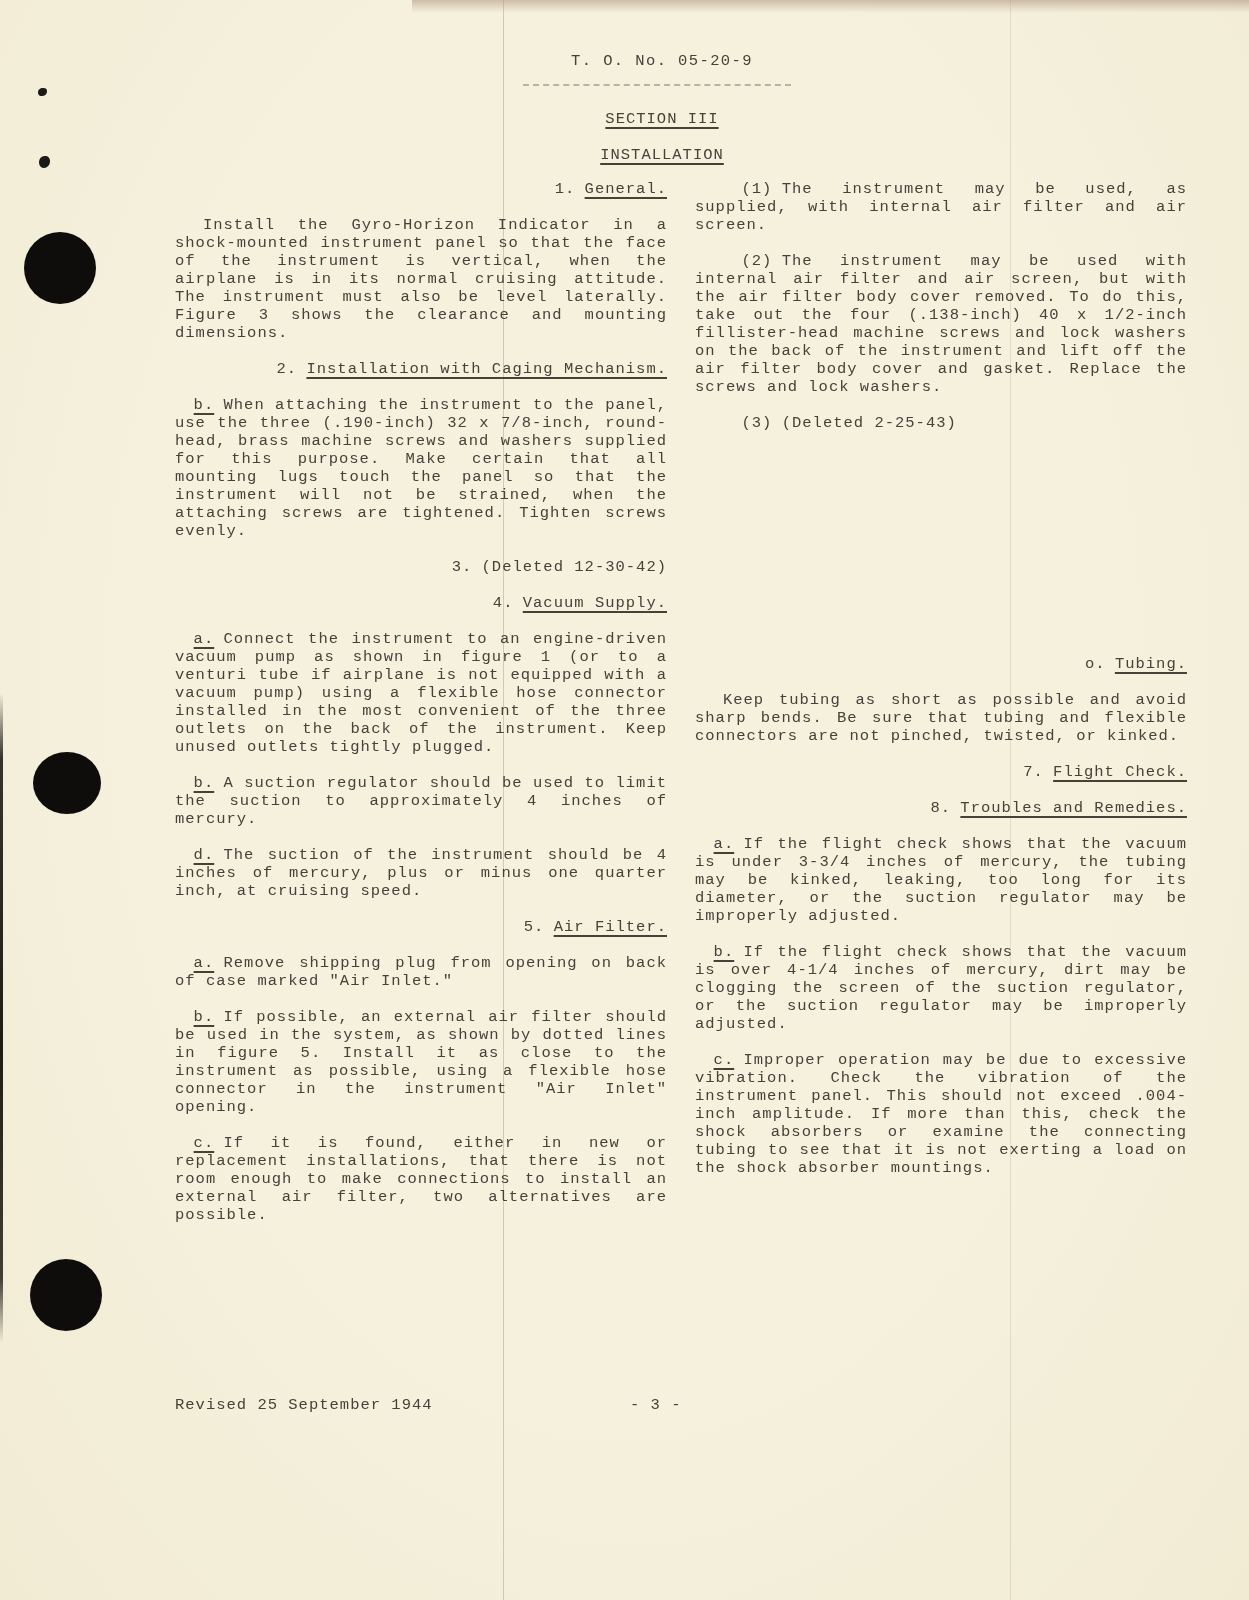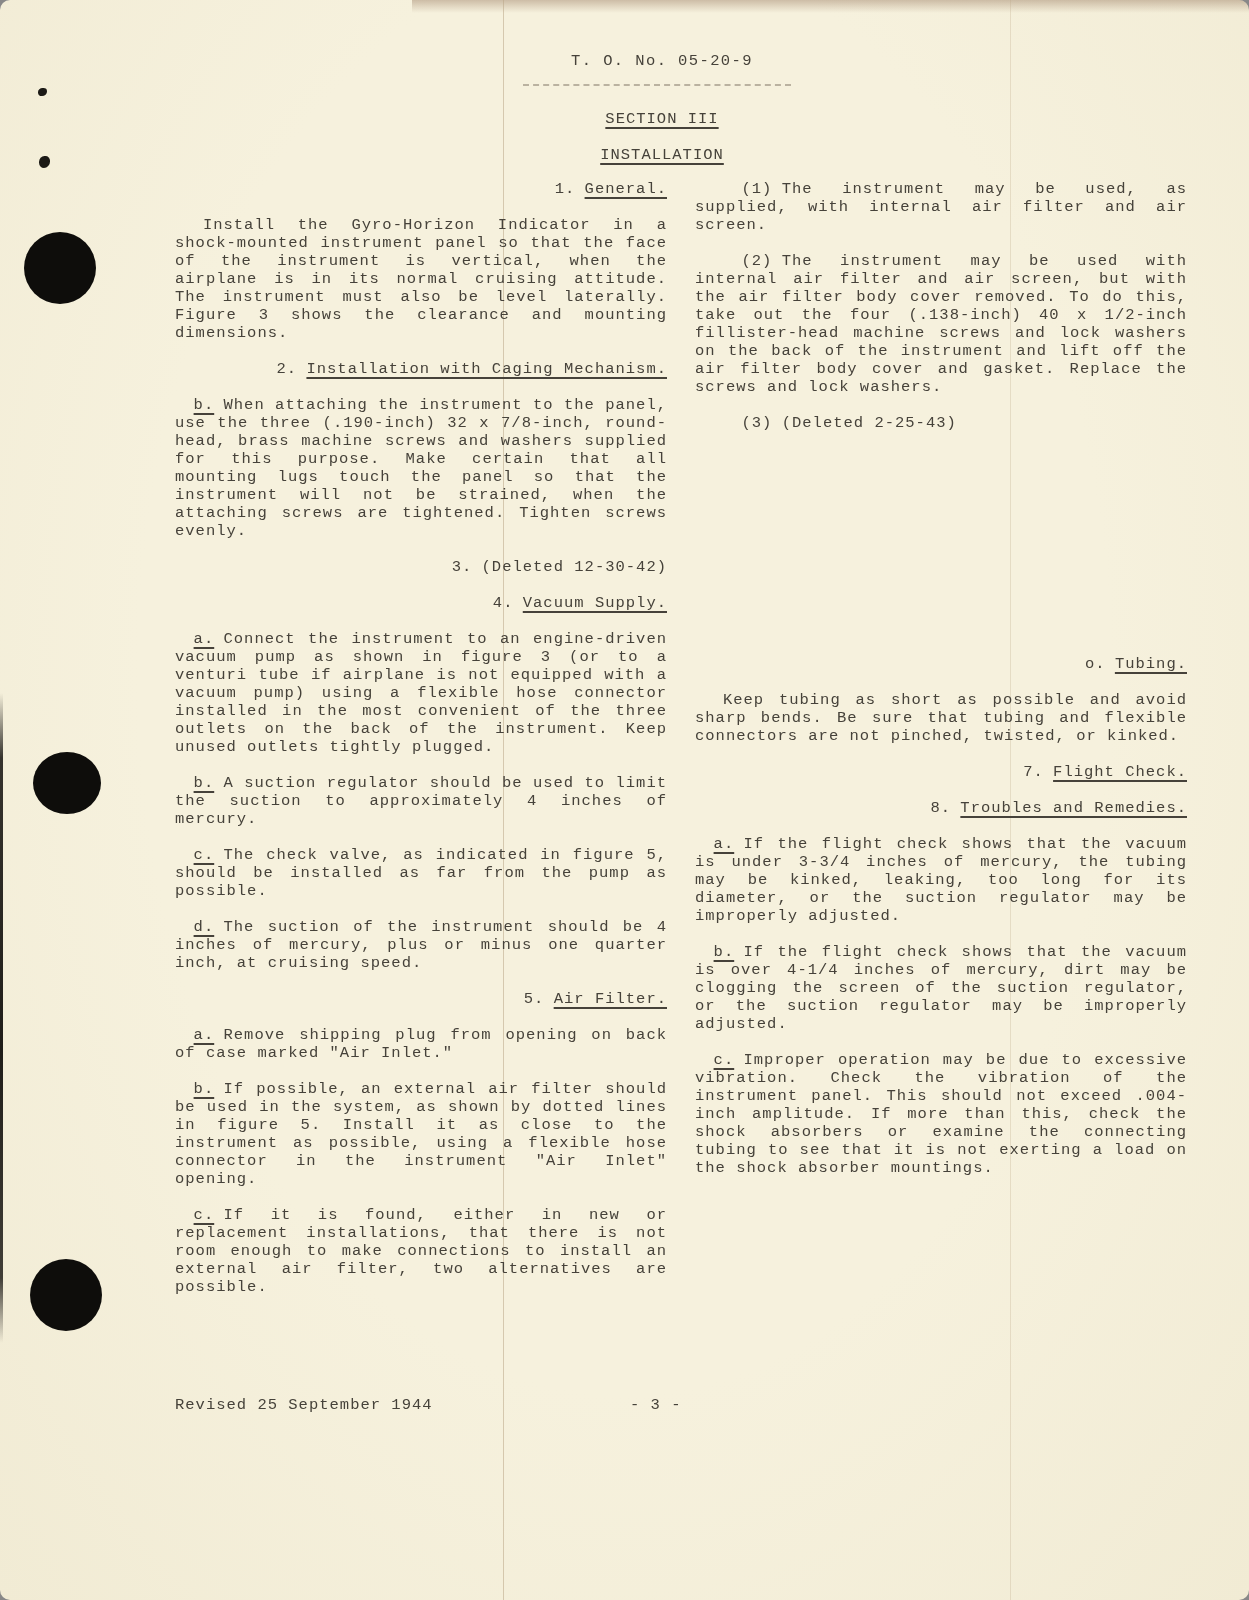--- a/index.html
+++ b/index.html
@@ -7,21 +7,20 @@
     position:relative;
     width:1249px; height:1600px;
     margin:0 auto;
     background: radial-gradient(ellipse at 50% 42%, #f6f1dd 55%, #f1ebd4 100%);
     font-family:"Liberation Mono","DejaVu Sans Mono",monospace;
     color:#46423a;
     font-size:15.5px;
     line-height:18px;
     letter-spacing:1px;
     overflow:hidden;
-    border-radius:10px;
   }
   
   .top-noise { position:absolute; left:412px; top:0; width:837px; height:13px;
     background:linear-gradient(180deg, rgba(148,116,90,.42) 0%, rgba(148,116,90,.18) 55%, rgba(148,116,90,0) 100%); }
   .crease { position:absolute; top:0; bottom:0; width:1px; }
   .crease-1 { left:503px; background:rgba(186,166,134,.55); }
   .crease-2 { left:1010px; background:rgba(186,166,134,.28); }
   .edge-line { position:absolute; left:0; top:693px; width:3px; height:650px;
     background:linear-gradient(180deg, rgba(20,18,15,0) 0%, rgba(20,18,15,.85) 10%, rgba(20,18,15,.95) 55%, rgba(20,18,15,.8) 90%, rgba(20,18,15,0) 100%); }
   .hole { position:absolute; background:#0e0d0b; border-radius:50%; }
@@ -83,23 +82,22 @@
   <section class="col col-left">
     <p class="heading"><span class="num">1.</span><span class="ul">General.</span></p>
     <p class="indent3">Install the Gyro-Horizon Indicator in a shock-mounted instrument panel so that the face of the instrument is vertical, when the airplane is in its normal cruising attitude. The instrument must also be level laterally. Figure 3 shows the clearance and mounting dimensions.</p>
 
     <p class="heading"><span class="num">2.</span><span class="ul">Installation with Caging Mechanism.</span></p>
     <p class="sub"><span class="lbl ul">b.</span><span>When attaching the instrument to the panel, use the three (.190-inch) 32 x 7/8-inch, round-head, brass machine screws and washers supplied for this purpose. Make certain that all mounting lugs touch the panel so that the instrument will not be strained, when the attaching screws are tightened. Tighten screws evenly.</span></p>
 
     <p class="heading"><span class="num">3.</span><span>(Deleted 12-30-42)</span></p>
 
     <p class="heading"><span class="num">4.</span><span class="ul">Vacuum Supply.</span></p>
-    <p class="sub"><span class="lbl ul">a.</span><span>Connect the instrument to an engine-driven vacuum pump as shown in figure 3 (or to a venturi tube if airplane is not equipped with a vacuum pump) using a flexible hose connector installed in the most convenient of the three outlets on the back of the instrument. Keep unused outlets tightly plugged.</span></p>
+    <p class="sub"><span class="lbl ul">a.</span><span>Connect the instrument to an engine-driven vacuum pump as shown in figure 1 (or to a venturi tube if airplane is not equipped with a vacuum pump) using a flexible hose connector installed in the most convenient of the three outlets on the back of the instrument. Keep unused outlets tightly plugged.</span></p>
     <p class="sub"><span class="lbl ul">b.</span><span>A suction regulator should be used to limit the suction to approximately 4 inches of mercury.</span></p>
-    <p class="sub"><span class="lbl ul">c.</span><span>The check valve, as indicated in figure 5, should be installed as far from the pump as possible.</span></p>
     <p class="sub"><span class="lbl ul">d.</span><span>The suction of the instrument should be 4 inches of mercury, plus or minus one quarter inch, at cruising speed.</span></p>
 
     <p class="heading"><span class="num">5.</span><span class="ul">Air Filter.</span></p>
     <p class="sub"><span class="lbl ul">a.</span><span>Remove shipping plug from opening on back of case marked "Air Inlet."</span></p>
     <p class="sub"><span class="lbl ul">b.</span><span>If possible, an external air filter should be used in the system, as shown by dotted lines in figure 5. Install it as close to the instrument as possible, using a flexible hose connector in the instrument "Air Inlet" opening.</span></p>
     <p class="sub"><span class="lbl ul">c.</span><span>If it is found, either in new or replacement installations, that there is not room enough to make connections to install an external air filter, two alternatives are possible.</span></p>
   </section>
 
   <section class="col col-right">
     <p class="numsub"><span class="numlbl">(1)</span><span>The instrument may be used, as supplied, with internal air filter and air screen.</span></p>

